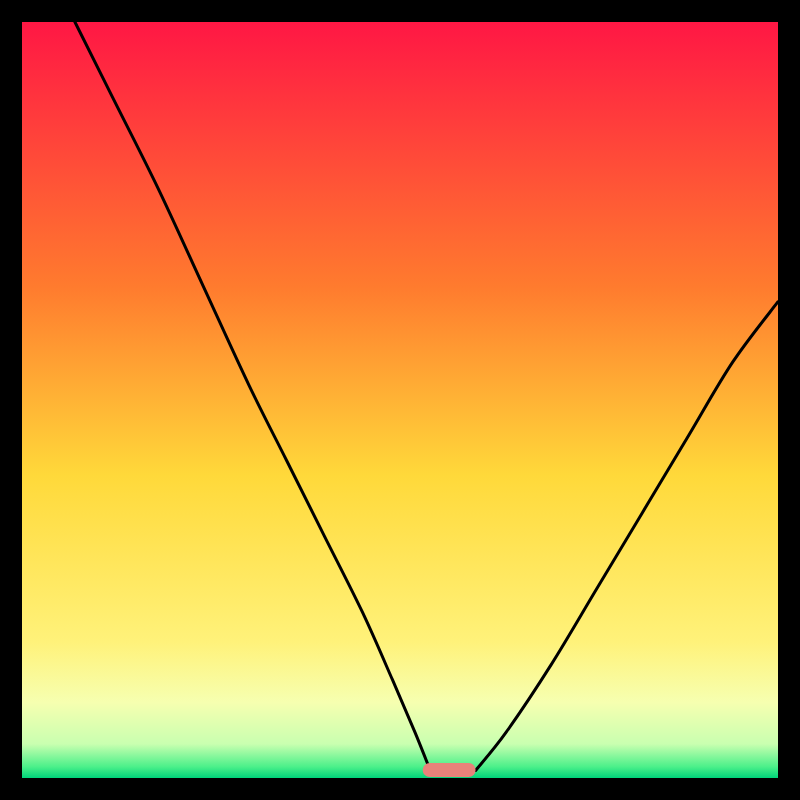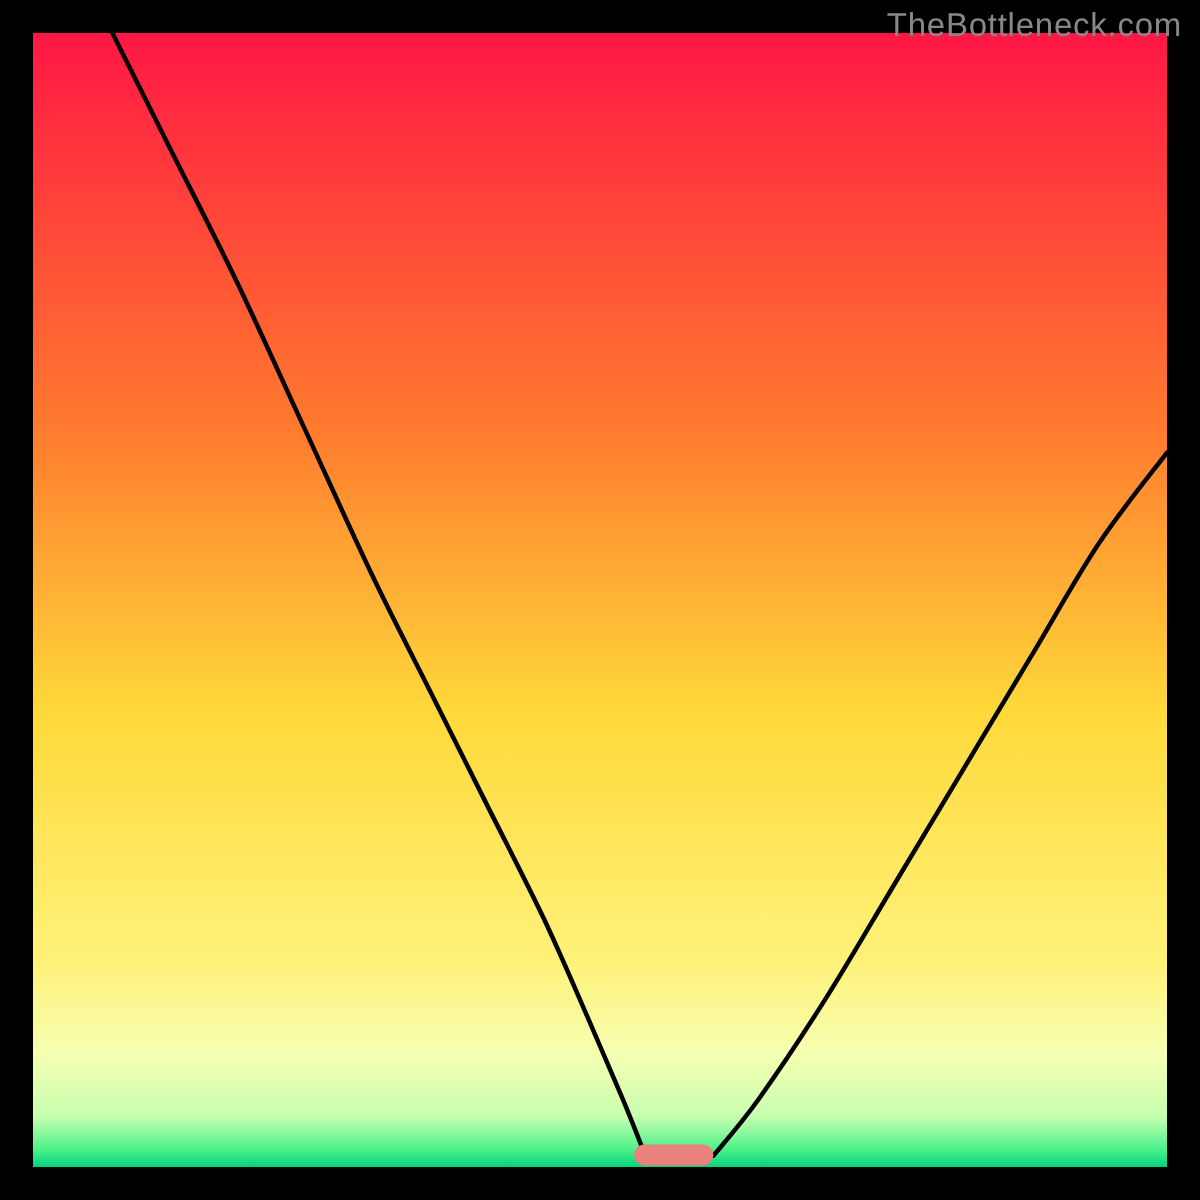--- a/index.html
+++ b/index.html
@@ -29,21 +29,20 @@
     z-index: 10;
   }
   svg {
     display: block;
   }
 </style>
 </head>
 <body>
 
 <div class="frame">
-  <div class="watermark">TheBottleneck.com</div>
   <svg id="chart-svg" width="800" height="800">
       <defs>
         <linearGradient id="bg-grad" x1="0" y1="0" x2="0" y2="1">
           <stop offset="0%" stop-color="#ff1744"></stop>
           <stop offset="35%" stop-color="#ff7b2e"></stop>
           <stop offset="60%" stop-color="#ffd93a"></stop>
           <stop offset="82%" stop-color="#fff27a"></stop>
           <stop offset="90%" stop-color="#f6ffb0"></stop>
           <stop offset="95.5%" stop-color="#c9ffb0"></stop>
           <stop offset="98.5%" stop-color="#4cf08a"></stop>

